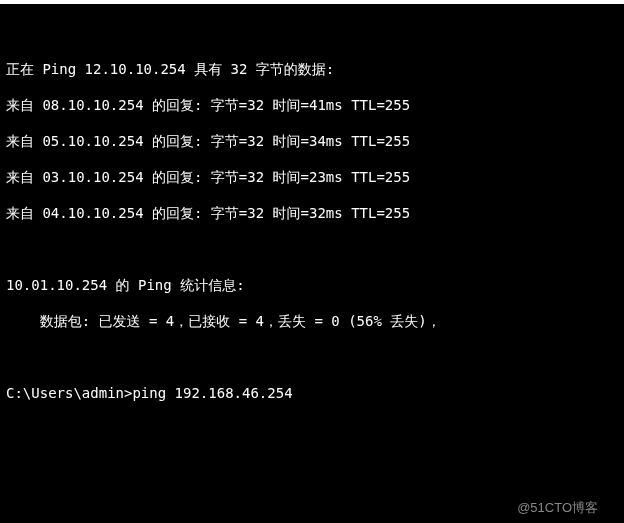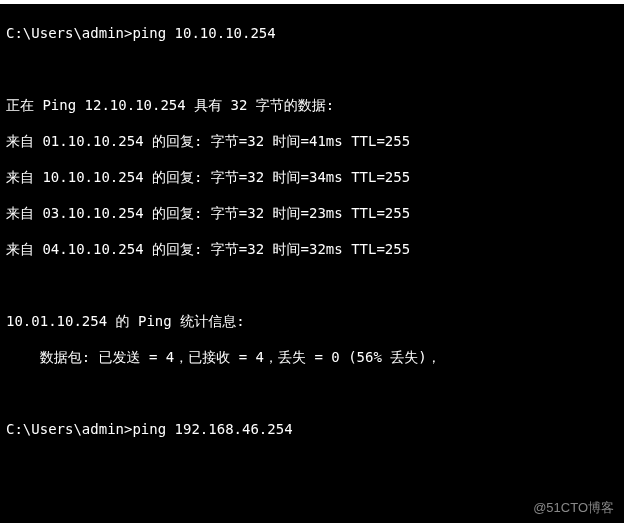--- a/index.html
+++ b/index.html
@@ -18,38 +18,37 @@
       background: #fff;
       height: 4px;
       width: 100%;
     }
     .terminal {
       padding: 2px 6px;
       white-space: pre;
     }
     .watermark {
       position: absolute;
-      right: 10px;
+      right: 26px;
       bottom: 6px;
       color: #888;
       font-size: 13px;
       font-family: sans-serif;
     }
   </style>
 </head>
 <body>
 
 <div class="title-bar"></div>
 
 <div class="terminal">
-<div>C:\Users\admin&gt;ping 10.10.10.254</div>
 <div> </div>
 <div>正在 Ping 12.10.10.254 具有 32 字节的数据:</div>
-<div>来自 01.10.10.254 的回复: 字节=32 时间=41ms TTL=255</div>
-<div>来自 10.10.10.254 的回复: 字节=32 时间=34ms TTL=255</div>
+<div>来自 08.10.10.254 的回复: 字节=32 时间=41ms TTL=255</div>
+<div>来自 05.10.10.254 的回复: 字节=32 时间=34ms TTL=255</div>
 <div>来自 03.10.10.254 的回复: 字节=32 时间=23ms TTL=255</div>
 <div>来自 04.10.10.254 的回复: 字节=32 时间=32ms TTL=255</div>
 <div> </div>
 <div>10.01.10.254 的 Ping 统计信息:</div>
 <div>    数据包: 已发送 = 4，已接收 = 4，丢失 = 0 (56% 丢失)，</div>
 <div> </div>
 <div>C:\Users\admin&gt;ping 192.168.46.254</div>
 
 
 

